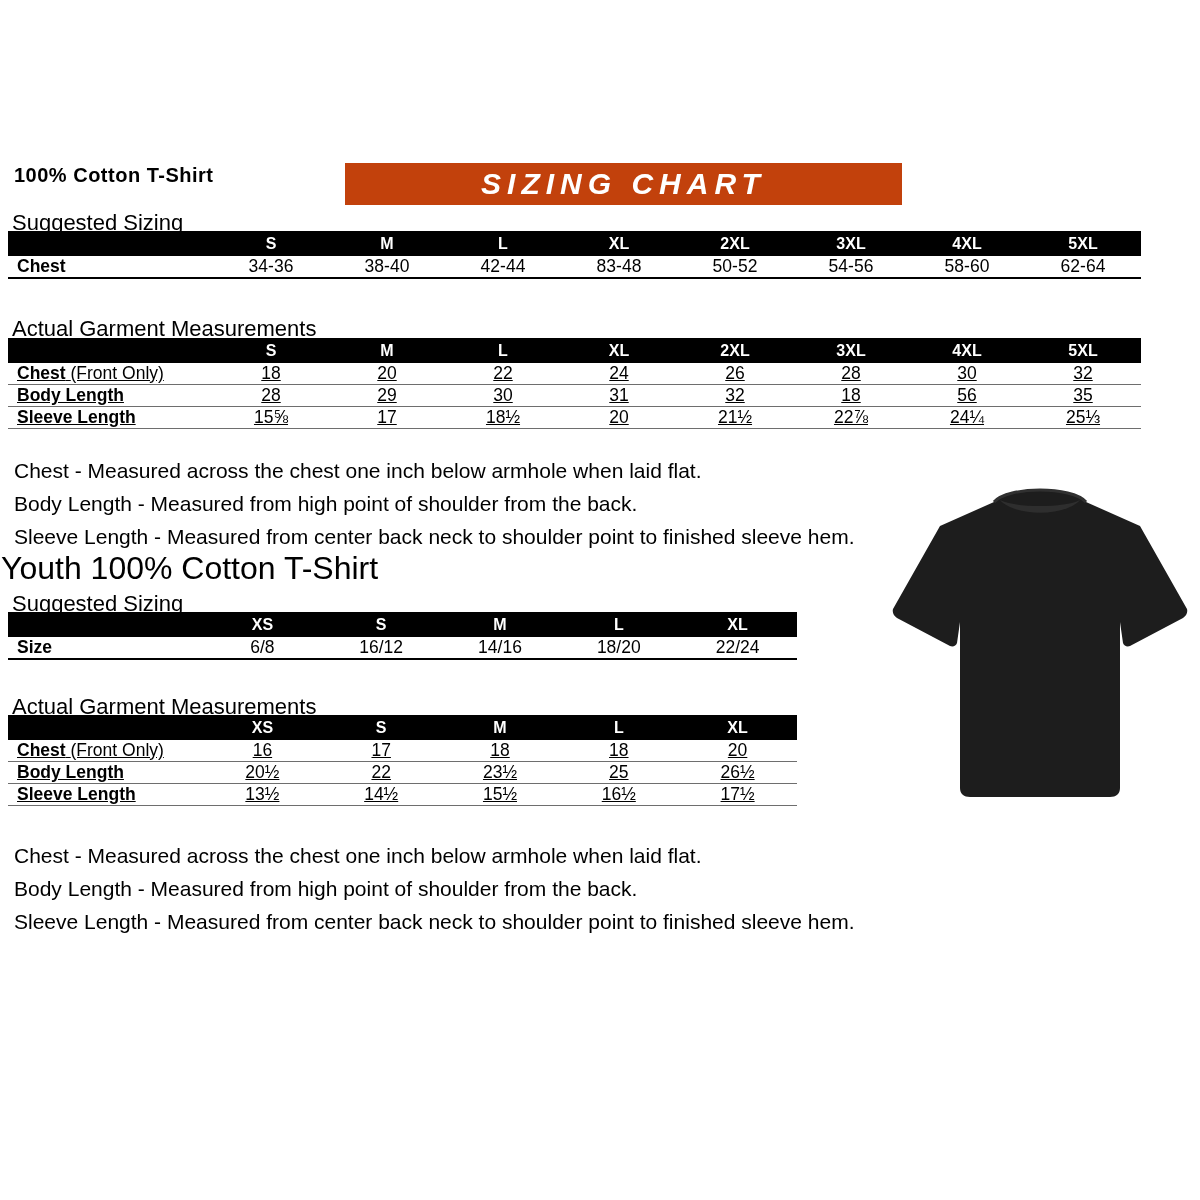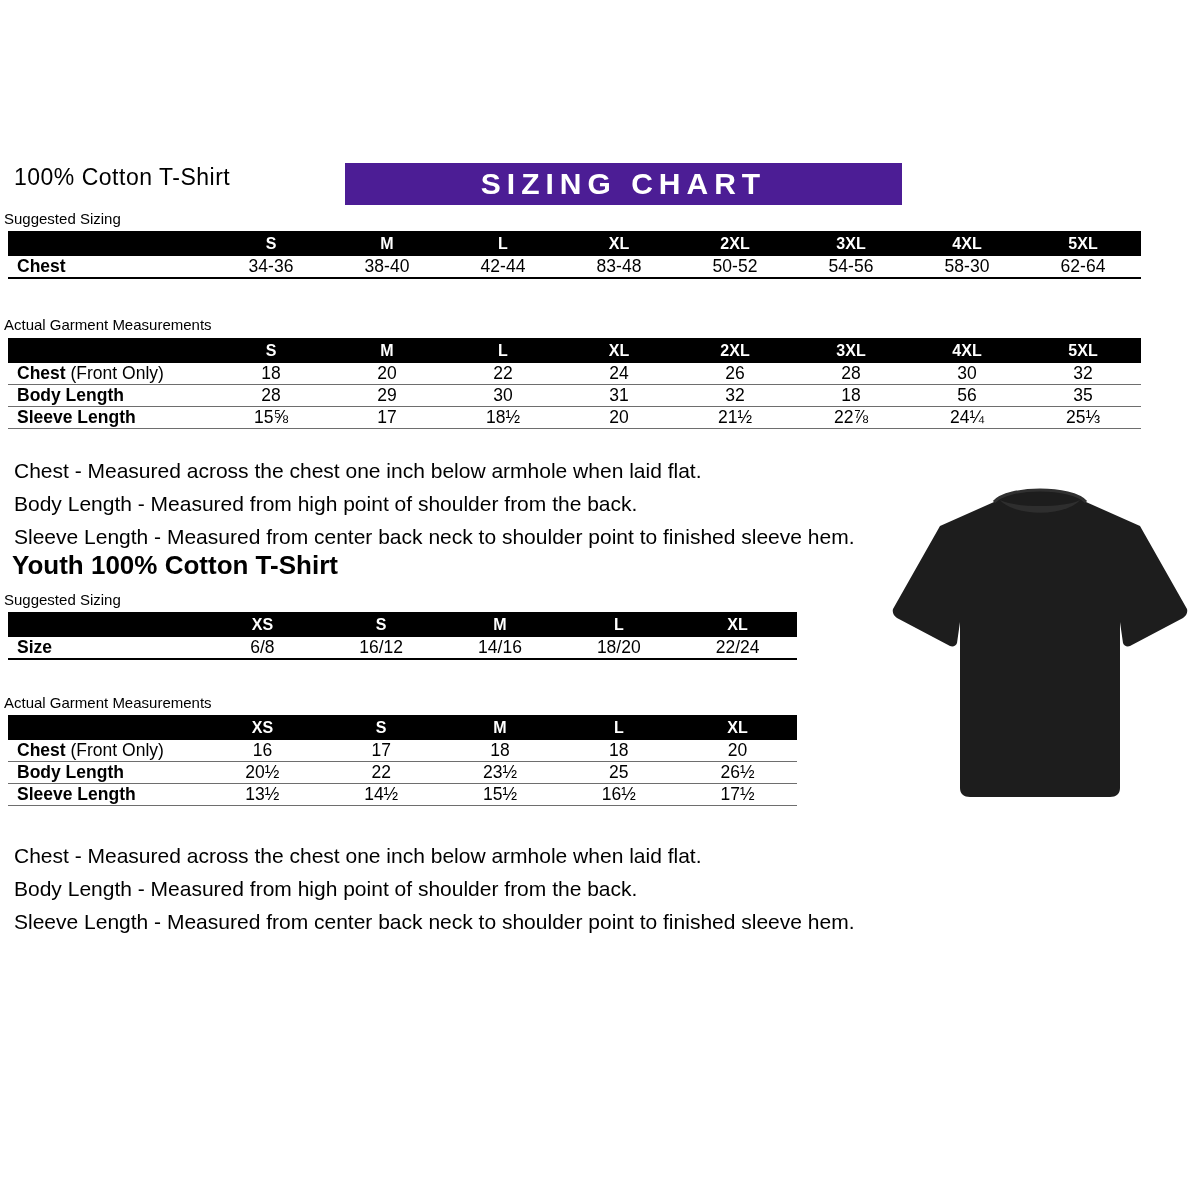--- a/index.html
+++ b/index.html
@@ -6,32 +6,32 @@
   html,body { background:#fff; }
   body {
     width:1200px; height:1200px; position:relative;
     font-family:"Liberation Sans", sans-serif; color:#000;
     overflow:hidden;
   }
   .page { position:absolute; inset:0; }
 
   .adult-title {
     position:absolute; left:14px; top:164px;
-    font-size:23px; font-weight:400; letter-spacing:0.5px;
+    font-size:20px; font-weight:700; letter-spacing:0.5px;
   }
   .banner {
     position:absolute; left:345px; top:163px; width:557px; height:42px;
-    background:#4c1d95; color:#fff; display:flex; align-items:center; justify-content:center;
-    font-size:30px; font-weight:bold; letter-spacing:6px;
+    background:#c2410c; color:#fff; display:flex; align-items:center; justify-content:center;
+    font-size:30px; font-weight:bold; letter-spacing:6px;font-style:italic;
   }
   .youth-title {
-    position:absolute; left:12px; top:550px;
-    font-size:26px; font-weight:bold;
-  }
-  .section-label { position:absolute; left:4px; font-size:15px; }
+    position:absolute; left:1px; top:550px;
+    font-size:32px; font-weight:normal;
+  }
+  .section-label { position:absolute; left:12px; font-size:22px; }
   .lbl-a-sugg { top:210px; }
   .lbl-a-garm { top:316px; }
   .lbl-y-sugg { top:591px; }
   .lbl-y-garm { top:694px; }
 
   table.tbl { position:absolute; border-collapse:collapse; table-layout:fixed; }
   .pos-a-sugg { left:8px; top:231px; width:1133px; }
   .pos-a-garm { left:8px; top:338px; width:1133px; }
   .pos-y-sugg { left:8px; top:612px; width:789px; }
   .pos-y-garm { left:8px; top:715px; width:789px; }
@@ -44,21 +44,21 @@
   }
   .tbl tbody td {
     font-size:17.5px; height:16px; text-align:center; vertical-align:middle; padding:0;
     background:#fff;
   }
   .tbl tbody td.rowlabel {
     text-align:left; padding-left:9px; font-weight:bold;
   }
   .label-note { font-weight:normal; }
   .tbl-suggested tbody td { border-bottom:2.5px solid #000; }
-  .tbl-garment  tbody td { border-bottom:1.5px solid #6e6e6e; }
+  .tbl-garment  tbody td { border-bottom:1.5px solid #6e6e6e;text-decoration:underline; }
 
   .notes { position:absolute; left:14px; font-size:21px; }
   .notes div { margin-bottom:12px; line-height:21px; }
   .notes-adult { top:460px; }
   .notes-youth { top:845px; }
 
   .tshirt-wrap { position:absolute; left:890px; top:476px; width:300px; height:340px; }
   .tshirt-wrap svg { width:100%; height:100%; display:block; }
 </style>
 </head>
@@ -98,21 +98,21 @@
     </thead>
     <tbody>
       <tr>
         <td class="rowlabel">Chest</td>
         <td>34-36</td>
         <td>38-40</td>
         <td>42-44</td>
         <td>83-48</td>
         <td>50-52</td>
         <td>54-56</td>
-        <td>58-30</td>
+        <td>58-60</td>
         <td>62-64</td>
       </tr>
     </tbody>
   </table>
 
   <div class="section-label lbl-a-garm">Actual Garment Measurements</div>
 
   <table class="tbl tbl-garment pos-a-garm">
     <colgroup>
         <col class="col-label-a">

